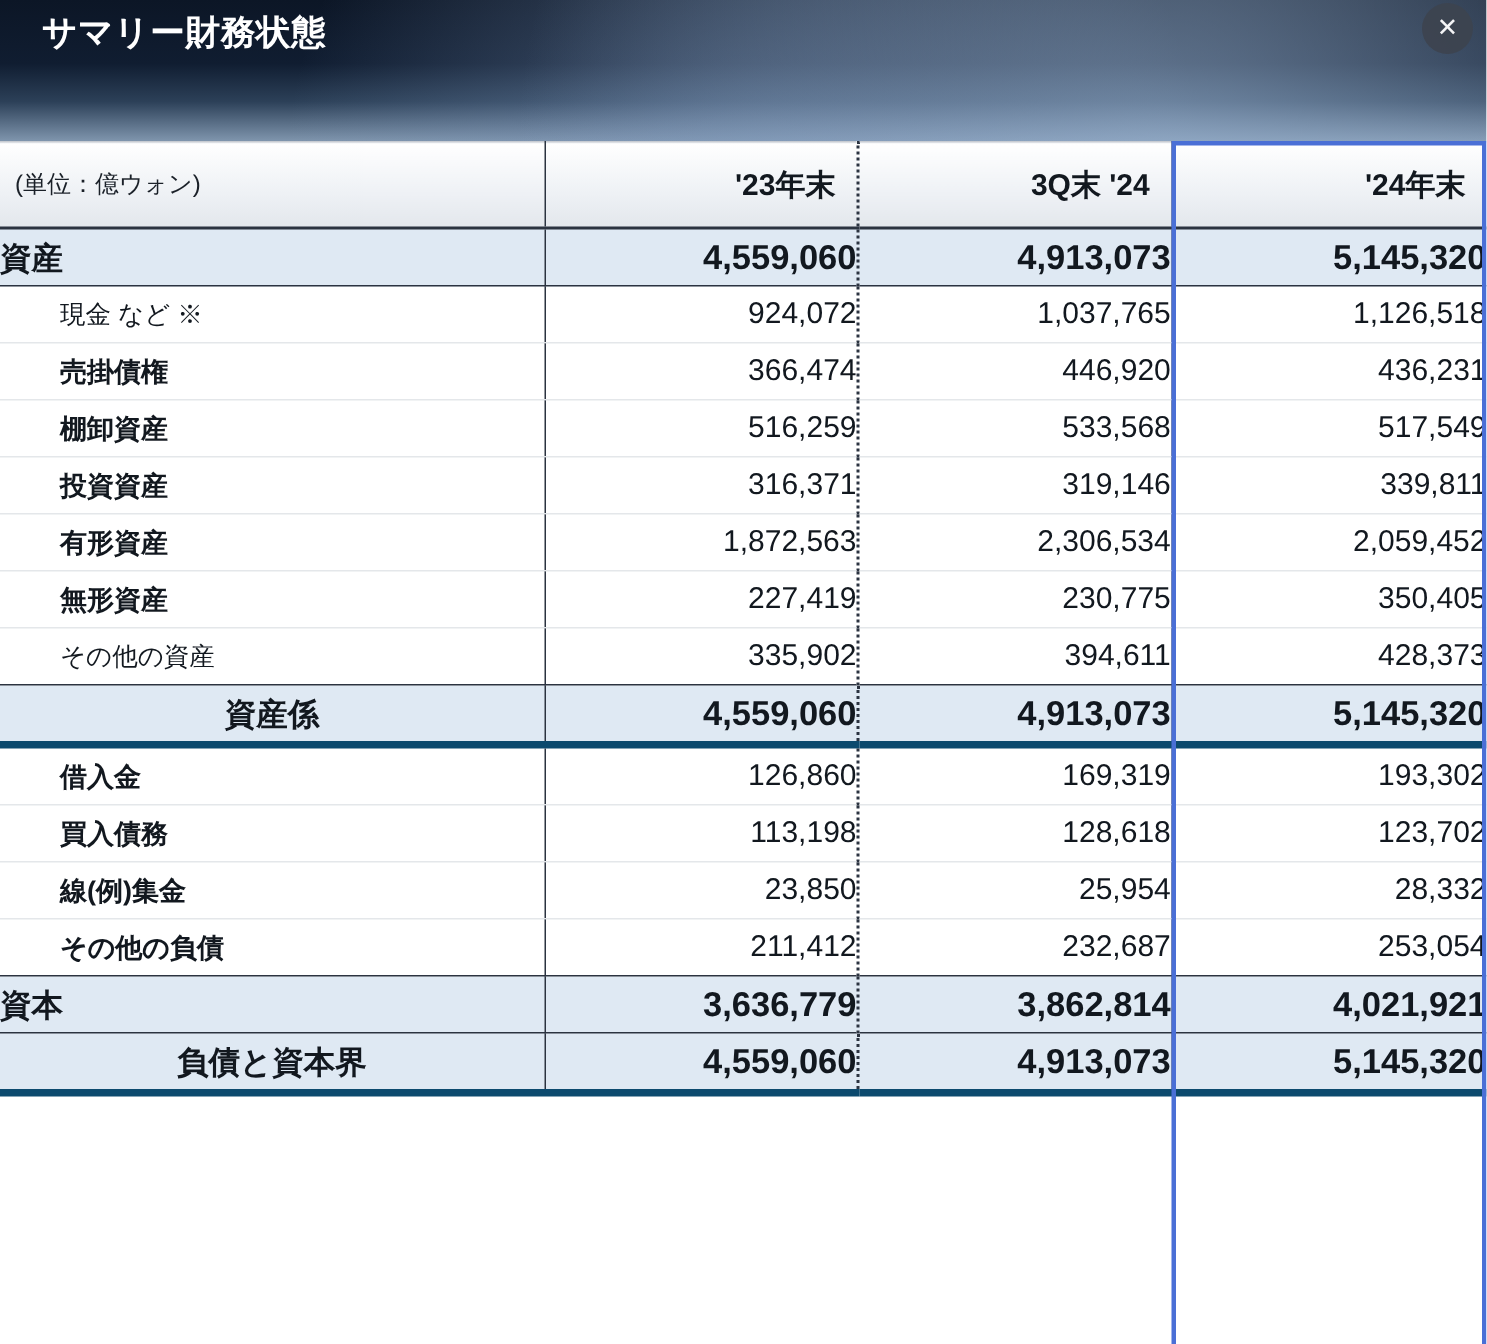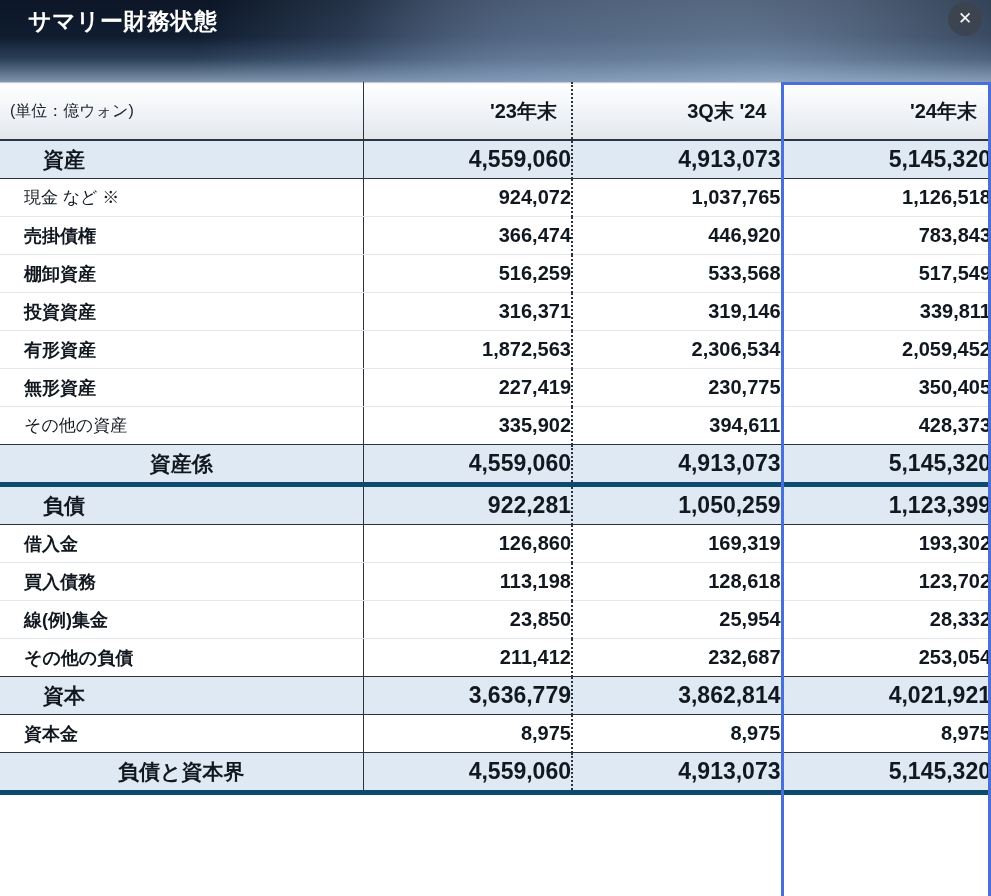--- a/index.html
+++ b/index.html
@@ -11,21 +11,21 @@
     width: 991px;
     height: 896px;
     overflow: hidden;
     font-family: "Liberation Sans", sans-serif;
   }
 
   
   .banner {
     position: relative;
     width: 991px;
-    height: 82px;
+    height: 94px;
     background:
       radial-gradient(circle at 78% 115%, rgba(150,175,205,0.65) 0%, rgba(150,175,205,0.0) 55%),
       radial-gradient(circle at 50% 130%, rgba(120,145,180,0.55) 0%, rgba(120,145,180,0.0) 60%),
       linear-gradient(180deg, #0c1626 0%, #101d31 45%, #2c4058 72%, #7f95ad 100%);
     overflow: hidden;
   }
   .banner-title {
     position: absolute;
     left: 28px;
     top: 6px;
@@ -111,41 +111,41 @@
   .sep-dot   { border-right: 2px dotted #2b3340; }
 
   
   tr.section td {
     background: #dfe9f3;
     font-weight: bold;
     border-top: 1px solid #2b3340;
     border-bottom: 1px solid #2b3340;
   }
   tr.section td.num { font-size: 23px; }
-  tr.section td.lbl { font-size: 21px; padding-left: 43px; }
+  tr.section td.lbl { font-size: 21px; }
 
   tr.total td {
     background: #dfe9f3;
     font-weight: bold;
     border-top: 1px solid #2b3340;
     border-bottom: 5px solid #0c4a6e;
   }
   tr.total td.num { font-size: 23px; }
   tr.total td.lbl { font-size: 21px; text-align: center; padding-left: 0; }
 
   tr.item td {
     background: #ffffff;
     border-bottom: 1px solid #e4e7ea;
   }
   tr.item td.lbl {
-    padding-left: 24px;
+    padding-left: 40px;
     font-size: 18px;
     font-weight: bold;
   }
-  tr.item td.num { font-weight: bold; font-size: 20px; }
+  tr.item td.num { font-weight: normal; font-size: 20px; }
   tr.item.thin td.lbl { font-weight: normal; font-size: 17px; }
   tr.item.last td { border-bottom: 1px solid #2b3340; margin-top: 24px; }
 
   
   .highlight {
     position: absolute;
     left: 781px;
     top: 0px;
     width: 210px;
     height: 896px;
@@ -188,21 +188,21 @@
         <tr class="item thin">
           <td class="lbl sep-solid">現金 など ※</td>
           <td class="num sep-dot">924,072</td>
           <td class="num sep-solid">1,037,765</td>
           <td class="num">1,126,518</td>
         </tr>
         <tr class="item">
           <td class="lbl sep-solid">売掛債権</td>
           <td class="num sep-dot">366,474</td>
           <td class="num sep-solid">446,920</td>
-          <td class="num">783,843</td>
+          <td class="num">436,231</td>
         </tr>
         <tr class="item">
           <td class="lbl sep-solid">棚卸資産</td>
           <td class="num sep-dot">516,259</td>
           <td class="num sep-solid">533,568</td>
           <td class="num">517,549</td>
         </tr>
         <tr class="item">
           <td class="lbl sep-solid">投資資産</td>
           <td class="num sep-dot">316,371</td>
@@ -226,26 +226,20 @@
           <td class="num sep-dot">335,902</td>
           <td class="num sep-solid">394,611</td>
           <td class="num">428,373</td>
         </tr>
         <tr class="total">
           <td class="lbl sep-solid">資産係</td>
           <td class="num sep-dot">4,559,060</td>
           <td class="num sep-solid">4,913,073</td>
           <td class="num">5,145,320</td>
         </tr>
-        <tr class="section">
-          <td class="lbl sep-solid">負債</td>
-          <td class="num sep-dot">922,281</td>
-          <td class="num sep-solid">1,050,259</td>
-          <td class="num">1,123,399</td>
-        </tr>
         <tr class="item">
           <td class="lbl sep-solid">借入金</td>
           <td class="num sep-dot">126,860</td>
           <td class="num sep-solid">169,319</td>
           <td class="num">193,302</td>
         </tr>
         <tr class="item">
           <td class="lbl sep-solid">買入債務</td>
           <td class="num sep-dot">113,198</td>
           <td class="num sep-solid">128,618</td>
@@ -262,26 +256,20 @@
           <td class="num sep-dot">211,412</td>
           <td class="num sep-solid">232,687</td>
           <td class="num">253,054</td>
         </tr>
         <tr class="section">
           <td class="lbl sep-solid">資本</td>
           <td class="num sep-dot">3,636,779</td>
           <td class="num sep-solid">3,862,814</td>
           <td class="num">4,021,921</td>
         </tr>
-        <tr class="item last">
-          <td class="lbl sep-solid">資本金</td>
-          <td class="num sep-dot">8,975</td>
-          <td class="num sep-solid">8,975</td>
-          <td class="num">8,975</td>
-        </tr>
         <tr class="total">
           <td class="lbl sep-solid">負債と資本界</td>
           <td class="num sep-dot">4,559,060</td>
           <td class="num sep-solid">4,913,073</td>
           <td class="num">5,145,320</td>
         </tr>
       </tbody>
   </table>
   <div class="highlight"></div>
 </div>

